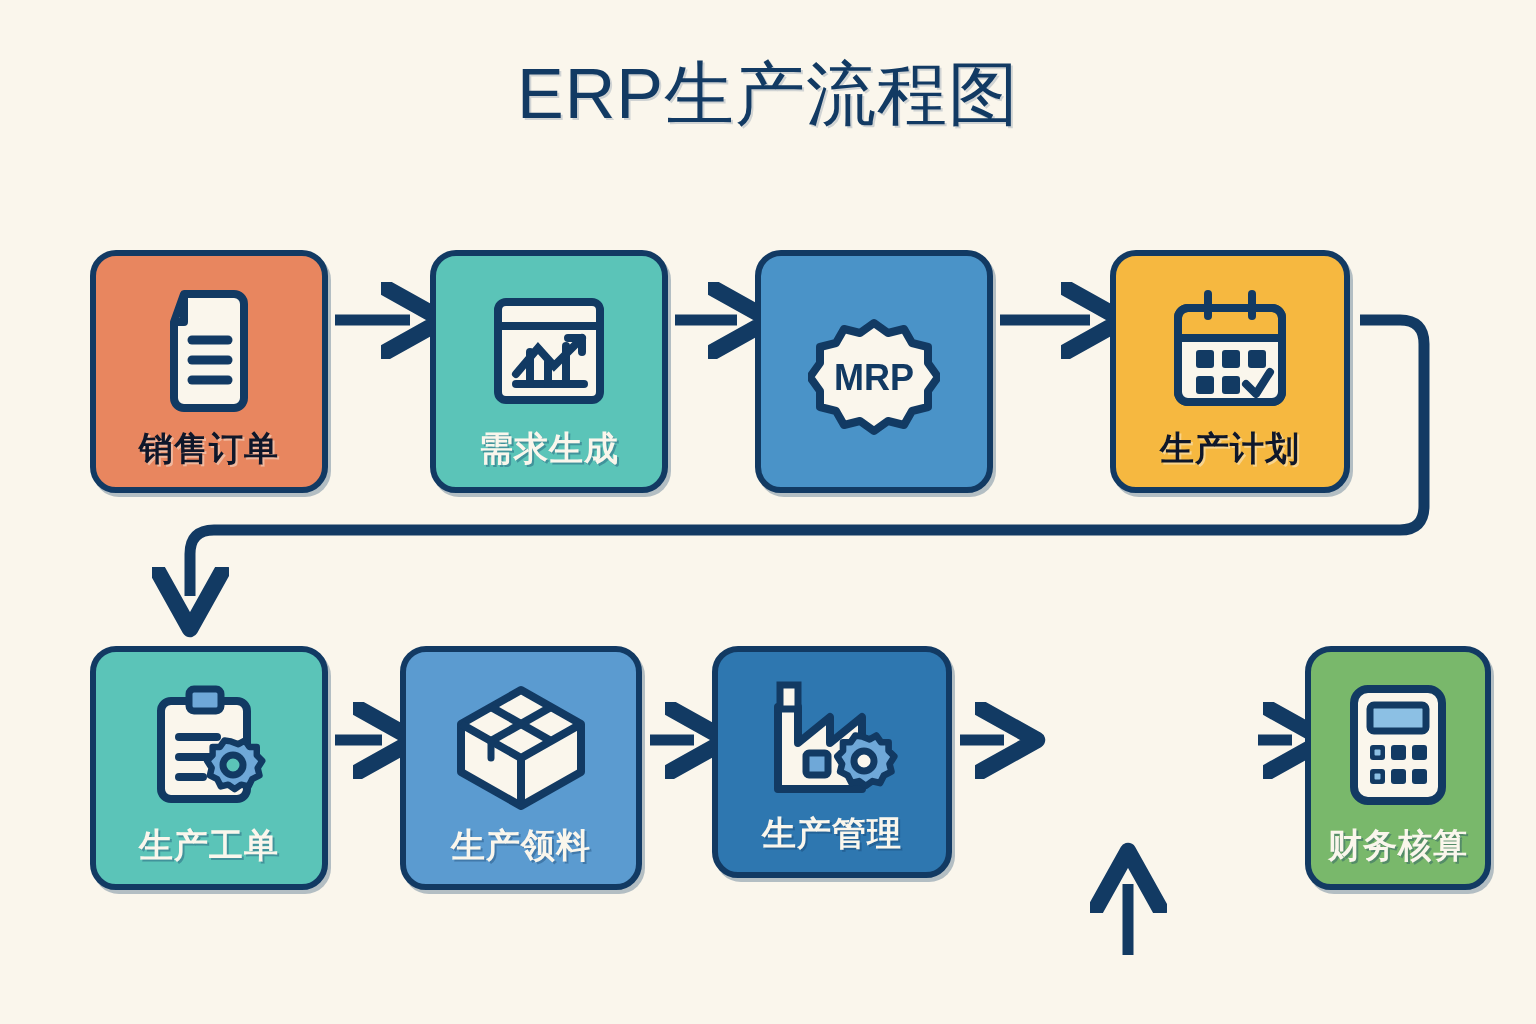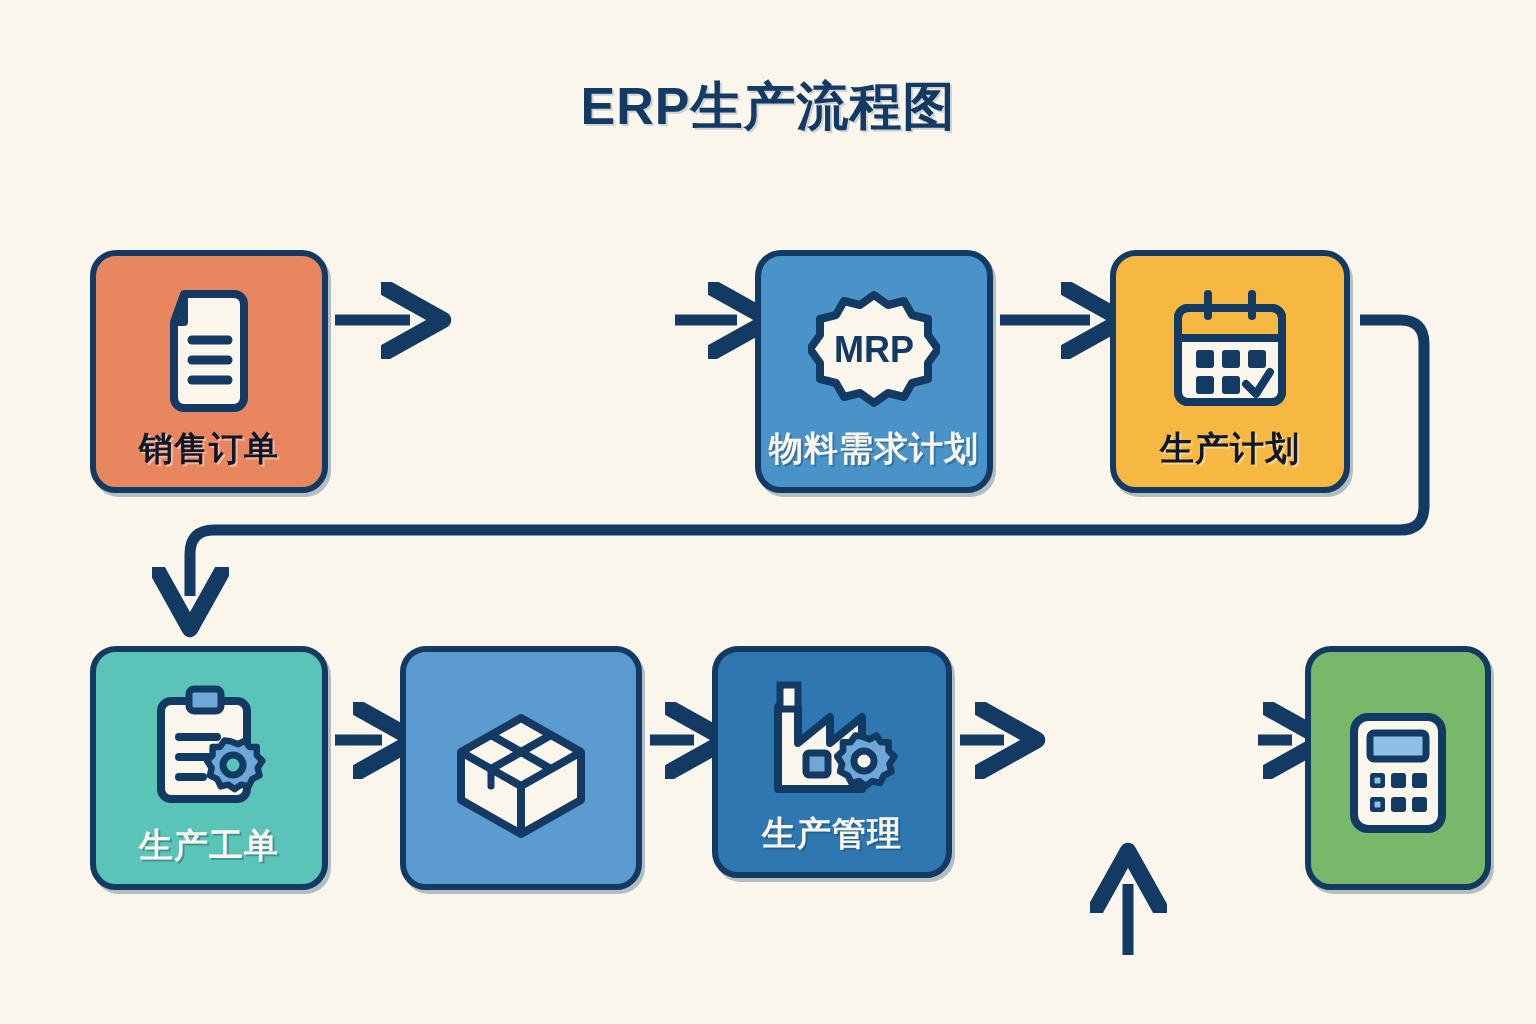--- a/index.html
+++ b/index.html
@@ -14,28 +14,27 @@
     width: 1536px; height: 1024px;
     background: #FAF6EC;
   }
 
   
   #title {
     position: absolute;
     left: 0; top: 58px;
     width: 1536px;
     text-align: center;
-    font-size: 52px;
-    font-weight: 700;
+    font-size: 70px;
+    font-weight: 400;
     letter-spacing: 1px;
     color: #123A63;
     text-shadow: 2px 2px 0 rgba(18,58,99,0.18);
     line-height: 1.05;
     white-space: nowrap;
-    margin-top: 21px;
   }
 
   
   #links {
     position: absolute;
     left: 0; top: 0;
     width: 1536px; height: 1024px;
     pointer-events: none;
   }
 
@@ -118,30 +117,46 @@
         <g stroke="#123A63" stroke-width="9" stroke-linecap="round">
           <line x1="42" y1="52" x2="78" y2="52"></line>
           <line x1="42" y1="72" x2="78" y2="72"></line>
           <line x1="42" y1="92" x2="78" y2="92"></line>
         </g>
       </svg>
     </div>
     <div class="node-label label-dark">销售订单</div>
   </div>
 
+  <div class="node" style="left:430px; top:222px; width:238px; height:243px; background:#5BC4B8;">
+    <div class="icon-wrap">
+      <svg width="126" height="126" viewBox="0 0 126 126">
+        <rect x="12" y="14" width="102" height="98" rx="8" fill="#FAF6EC" stroke="#123A63" stroke-width="8"></rect>
+        <line x1="12" y1="38" x2="114" y2="38" stroke="#123A63" stroke-width="8"></line>
+        <g stroke="#123A63" stroke-width="8" stroke-linecap="round" fill="none">
+          <line x1="30" y1="96" x2="98" y2="96"></line>
+          <line x1="44" y1="96" x2="44" y2="64"></line>
+          <line x1="62" y1="96" x2="62" y2="74"></line>
+          <line x1="80" y1="96" x2="80" y2="58"></line>
+          <path d="M30 86 L52 60 L68 78 L96 50"></path>
+          <path d="M82 50 H96 V64" stroke-linejoin="round"></path>
+        </g>
+      </svg>
+    </div>
+    <div class="node-label label-light">需求生成</div>
+  </div>
 
   <div class="node" style="left:755px; top:222px; width:238px; height:243px; background:#4A93C8;">
     <div class="icon-wrap">
       <svg width="132" height="128" viewBox="0 0 132 128">
         <path d="M66 8 L80 18 L96 14 L104 28 L120 32 L120 48 L130 62 L120 76 L120 92 L104 96 L96 110 L80 106 L66 116
                  L52 106 L36 110 L28 96 L12 92 L12 76 L2 62 L12 48 L12 32 L28 28 L36 14 L52 18 Z" fill="#FAF6EC" stroke="#123A63" stroke-width="8" stroke-linejoin="round"></path>
         <text x="66" y="75" text-anchor="middle" font-family="'Liberation Sans', sans-serif" font-size="36" font-weight="700" fill="#123A63">MRP</text>
       </svg>
     </div>
-    <div class="node-label label-light">物料需求计划</div>
   </div>
 
   <div class="node" style="left:1110px; top:222px; width:240px; height:243px; background:#F6B840;">
     <div class="icon-wrap">
       <svg width="128" height="126" viewBox="0 0 128 126">
         <g stroke="#123A63" stroke-width="8" stroke-linecap="round">
           <line x1="42" y1="6" x2="42" y2="28"></line>
           <line x1="86" y1="6" x2="86" y2="28"></line>
         </g>
         <rect x="12" y="20" width="104" height="94" rx="10" fill="none" stroke="#123A63" stroke-width="8"></rect>
@@ -185,20 +200,21 @@
     <div class="icon-wrap">
       <svg width="136" height="126" viewBox="0 0 136 126">
         <path d="M68 6 L128 40 L128 88 L68 122 L8 88 L8 40 Z" fill="#FAF6EC" stroke="#123A63" stroke-width="8" stroke-linejoin="round"></path>
         <path d="M8 40 L68 74 L128 40" fill="none" stroke="#123A63" stroke-width="8" stroke-linejoin="round"></path>
         <path d="M68 74 L68 122" fill="none" stroke="#123A63" stroke-width="8"></path>
         <path d="M38 23 L98 57" fill="none" stroke="#123A63" stroke-width="8"></path>
         <path d="M98 23 L38 57" fill="none" stroke="#123A63" stroke-width="8"></path>
         <path d="M38 57 L38 74" fill="none" stroke="#123A63" stroke-width="7" stroke-linecap="round"></path>
       </svg>
     </div>
+    <div class="node-label label-light">生产领料</div>
   </div>
 
   <div class="node" style="left:712px; top:618px; width:240px; height:232px; background:#2E77B0;">
     <div class="icon-wrap">
       <svg width="136" height="128" viewBox="0 0 136 128">
         <path d="M14 30 H34 V66 L66 40 V66 L98 40 V112 H14 Z" fill="#FAF6EC" stroke="#123A63" stroke-width="8" stroke-linejoin="round"></path>
         <rect x="16" y="8" width="18" height="24" fill="#FAF6EC" stroke="#123A63" stroke-width="7"></rect>
         <rect x="42" y="76" width="22" height="22" rx="3" fill="#6FA8D8" stroke="#123A63" stroke-width="7"></rect>
         <g transform="translate(98,88)">
           <path d="M0,-30 L8,-27 L15,-31 L20,-24 L28,-24 L28,-15 L34,-9 L29,-1 L31,7 L23,11 L19,19 L11,17 L4,22
@@ -223,15 +239,16 @@
           <rect x="28" y="86" width="15" height="15" rx="3"></rect>
           <rect x="49" y="86" width="15" height="15" rx="3"></rect>
           <rect x="70" y="86" width="15" height="15" rx="3"></rect>
         </g>
         <g fill="#8CC0E4">
           <rect x="32.5" y="66.5" width="6" height="6" rx="1"></rect>
           <rect x="32.5" y="90.5" width="6" height="6" rx="1"></rect>
         </g>
       </svg>
     </div>
+    <div class="node-label label-light">财务核算</div>
   </div>
 
 </div>
 
 </body></html>

